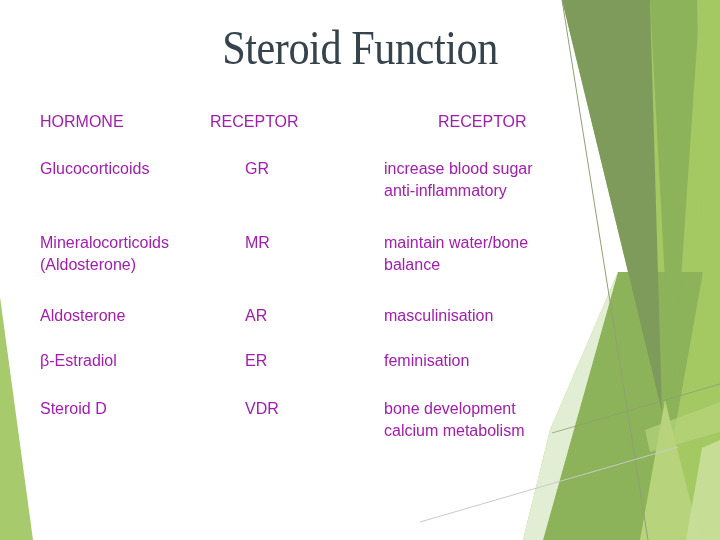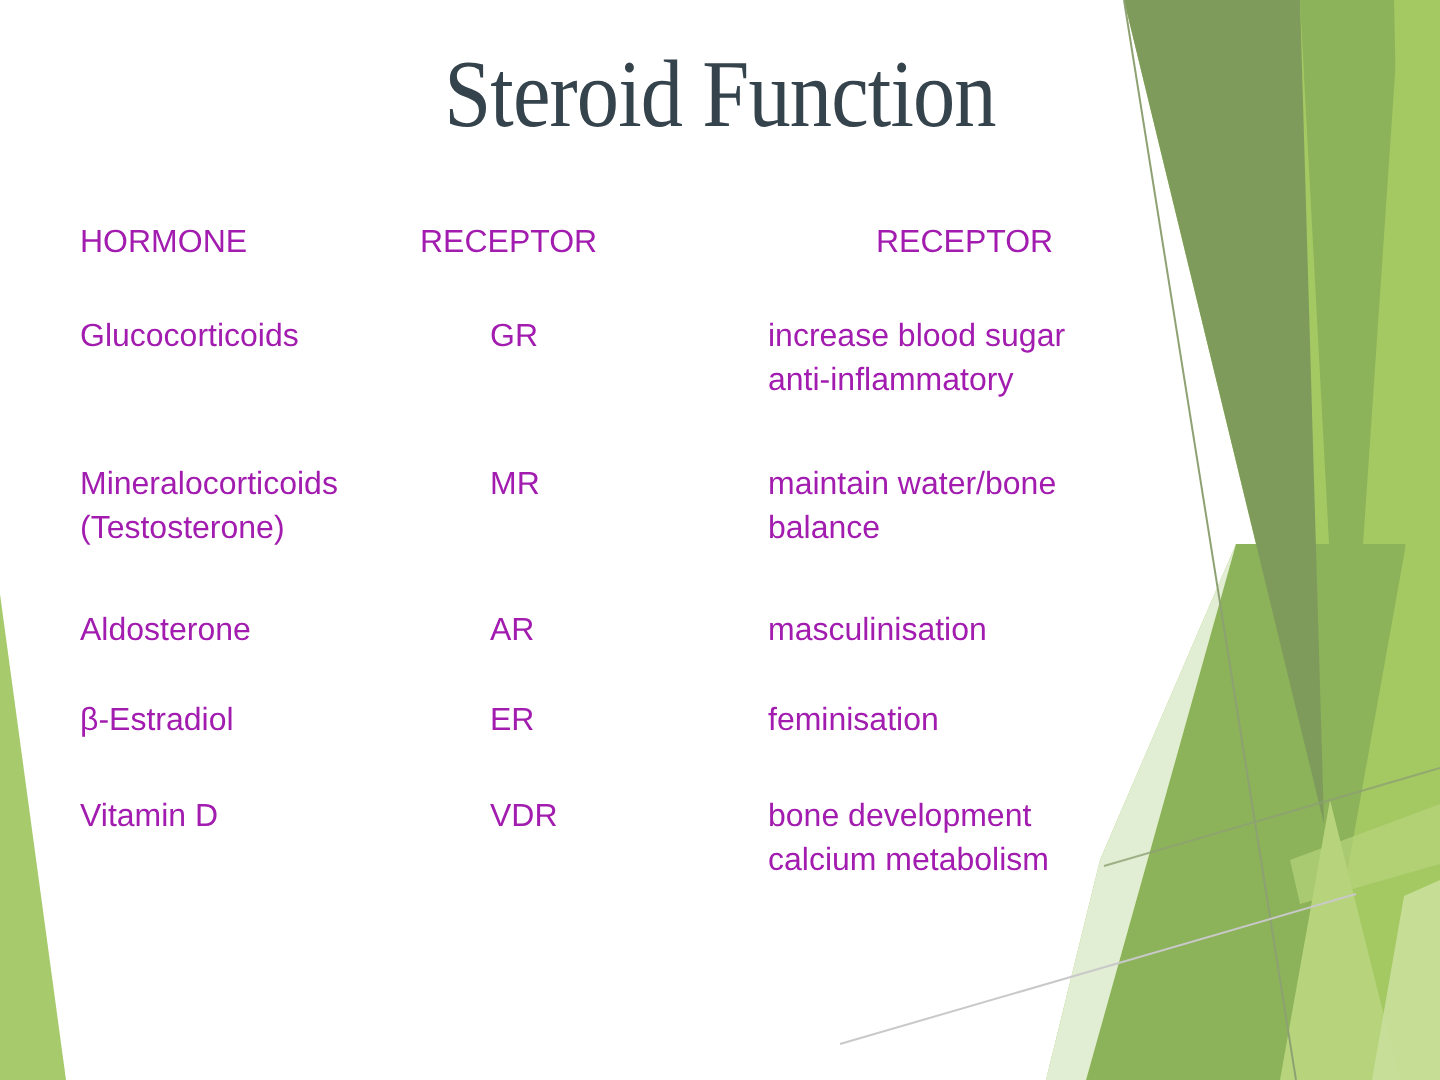--- a/index.html
+++ b/index.html
@@ -57,38 +57,38 @@
 
   <div class="band r1">
     <div class="cell c1">Glucocorticoids</div>
     <div class="cell c2">GR</div>
     <div class="cell c3">increase blood sugar
 anti-inflammatory</div>
   </div>
 
   <div class="band r2">
     <div class="cell c1">Mineralocorticoids
-(Testosterone)</div>
+(Aldosterone)</div>
     <div class="cell c2">MR</div>
     <div class="cell c3">maintain water/bone
 balance</div>
   </div>
 
   <div class="band r3">
     <div class="cell c1">Aldosterone</div>
     <div class="cell c2">AR</div>
     <div class="cell c3">masculinisation</div>
   </div>
 
   <div class="band r4">
     <div class="cell c1">β-Estradiol</div>
     <div class="cell c2">ER</div>
     <div class="cell c3">feminisation</div>
   </div>
 
   <div class="band r5">
-    <div class="cell c1">Vitamin D</div>
+    <div class="cell c1">Steroid D</div>
     <div class="cell c2">VDR</div>
     <div class="cell c3">bone development
 calcium metabolism</div>
   </div>
 
 </div>
 
 </body></html>

